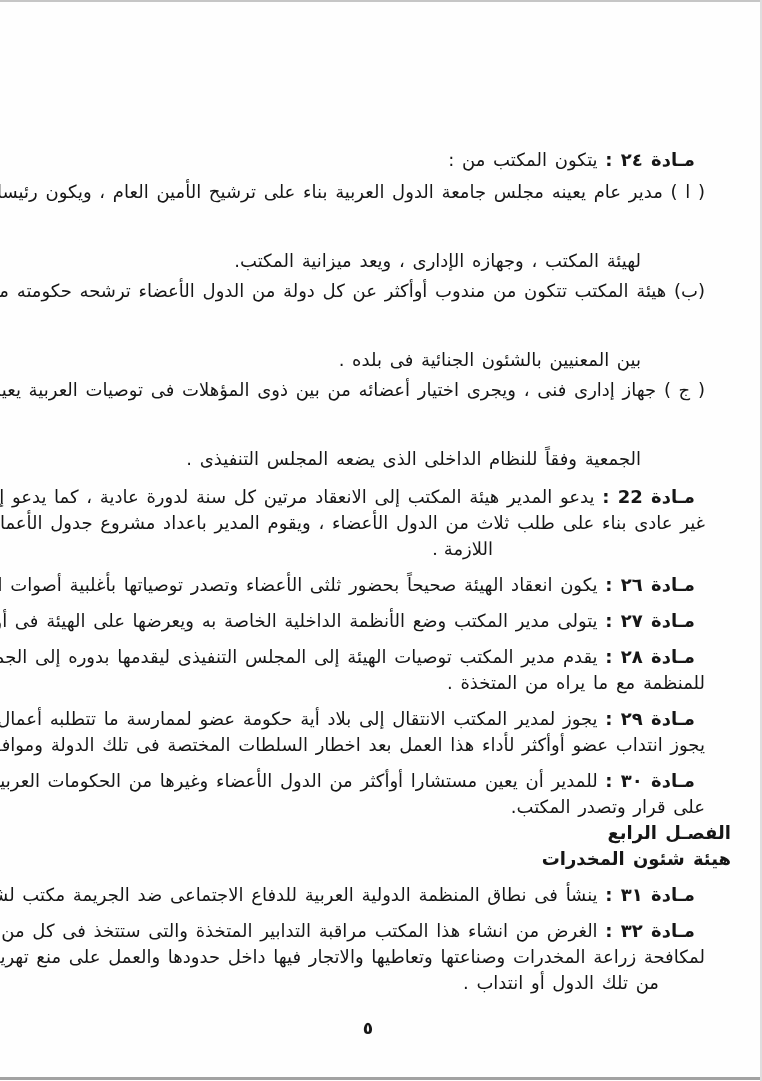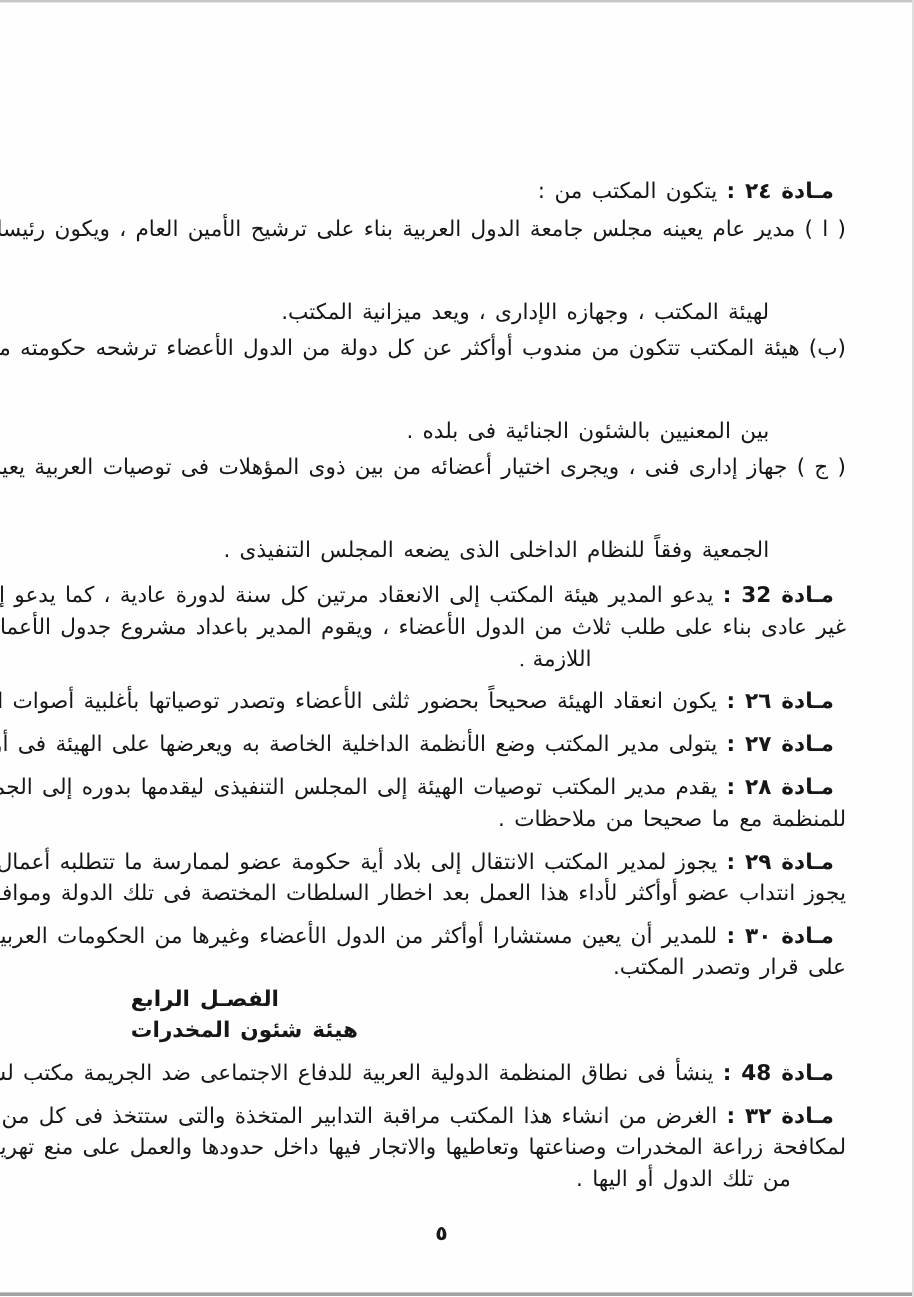--- a/index.html
+++ b/index.html
@@ -9,21 +9,21 @@
     font-family:"DejaVu Sans",sans-serif;
     color:#161616;
   }
   .edge{position:absolute;}
   .edge.top{top:0;left:0;width:762px;height:2px;background:#c6c6c6;}
   .edge.bottom{top:1077px;left:0;width:762px;height:3px;background:#a2a2a2;}
   .edge.right{top:0;right:0;width:2px;height:1081px;background:#dedede;}
   .doc{
     position:absolute;top:0;left:0;width:762px;height:806px;
     box-sizing:border-box;
-    padding:147px 57px 0 83px;
+    padding:147px 57px 0 41px;
     direction:rtl;
     text-align:right;
     border-radius:18px;
   }
   p{margin:0;padding:0;}
   .line{
     display:block;
     white-space:nowrap;
     font-size:18px;
     line-height:26px;
@@ -34,21 +34,21 @@
   
   .ind-head{padding-right:10px;}   
   .ind-sub{padding-right:64px;margin-top:43px;}    
   .ind-mid{padding-right:46px;}    
   .ind-deep{padding-right:212px;font-family:Liberation Serif, serif;}  
   .mb4{margin-bottom:4px;}
   .mb6{margin-bottom:6px;}
   .mb10{margin-bottom:10px;}
   .mb12{margin-bottom:12px;}
   .chapter .line{
-    text-align:left;
+    text-align:right;
     font-weight:bold;
     position:relative;
     left:26px; 
     padding-right:0;
   }
   .pagenum{
     position:absolute;
     top:1018px;left:356px;width:24px;
     text-align:center;
     font-size:17px;font-weight:bold;
@@ -77,36 +77,36 @@
     <span class="line">(ب) هيئة المكتب تتكون من مندوب أوأكثر عن كل دولة من الدول الأعضاء ترشحه حكومته من</span>
     <span class="line ind-sub">بين المعنيين بالشئون الجنائية فى بلده .</span>
   </p>
 
   <p class="para mb12">
     <span class="line">( ج ) جهاز إدارى فنى ، ويجرى اختيار أعضائه من بين ذوى المؤهلات فى توصيات العربية يعينهم</span>
     <span class="line ind-sub">الجمعية وفقاً للنظام الداخلى الذى يضعه المجلس التنفيذى .</span>
   </p>
 
   <p class="para mb10">
-    <span class="line ind-head"><b class="lbl">مـادة 32 :</b> <span>يدعو المدير هيئة المكتب إلى الانعقاد مرتين كل سنة لدورة عادية ، كما يدعو إلى عقد اجتماع</span></span>
+    <span class="line ind-head"><b class="lbl">مـادة 22 :</b> <span>يدعو المدير هيئة المكتب إلى الانعقاد مرتين كل سنة لدورة عادية ، كما يدعو إلى عقد اجتماع</span></span>
     <span class="line">غير عادى بناء على طلب ثلاث من الدول الأعضاء ، ويقوم المدير باعداد مشروع جدول الأعمال والدراسات</span>
     <span class="line ind-deep">اللازمة .</span>
   </p>
 
   <p class="para mb10">
     <span class="line ind-head"><b class="lbl">مـادة ٢٦ :</b> <span>يكون انعقاد الهيئة صحيحاً بحضور ثلثى الأعضاء وتصدر توصياتها بأغلبية أصوات الحاضرين</span></span>
   </p>
 
   <p class="para mb10">
     <span class="line ind-head"><b class="lbl">مـادة ٢٧ :</b> <span>يتولى مدير المكتب وضع الأنظمة الداخلية الخاصة به ويعرضها على الهيئة فى أول انعقاد لها.</span></span>
   </p>
 
   <p class="para mb10">
     <span class="line ind-head"><b class="lbl">مـادة ٢٨ :</b> <span>يقدم مدير المكتب توصيات الهيئة إلى المجلس التنفيذى ليقدمها بدوره إلى الجمعية العامة</span></span>
-    <span class="line">للمنظمة مع ما صحيحا من ملاحظات .</span>
+    <span class="line">للمنظمة مع ما يراه من المتخذة .</span>
   </p>
 
   <p class="para mb10">
     <span class="line ind-head"><b class="lbl">مـادة ٢٩ :</b> <span>يجوز لمدير المكتب الانتقال إلى بلاد أية حكومة عضو لممارسة ما تتطلبه أعمال المكتب كما</span></span>
     <span class="line">يجوز انتداب عضو أوأكثر لأداء هذا العمل بعد اخطار السلطات المختصة فى تلك الدولة وموافقتها .</span>
   </p>
 
   <p class="para">
     <span class="line ind-head"><b class="lbl">مـادة ٣٠ :</b> <span>للمدير أن يعين مستشارا أوأكثر من الدول الأعضاء وغيرها من الحكومات العربية بناء</span></span>
     <span class="line">على قرار وتصدر المكتب.</span>
@@ -114,24 +114,24 @@
 
   <p class="para chapter">
     <span class="line">الفصـل الرابع</span>
   </p>
 
   <p class="para chapter mb10">
     <span class="line">هيئة شئون المخدرات</span>
   </p>
 
   <p class="para mb10">
-    <span class="line ind-head"><b class="lbl">مـادة 48 :</b> <span>ينشأ فى نطاق المنظمة الدولية العربية للدفاع الاجتماعى ضد الجريمة مكتب لشئون المخدرات</span></span>
+    <span class="line ind-head"><b class="lbl">مـادة ٣١ :</b> <span>ينشأ فى نطاق المنظمة الدولية العربية للدفاع الاجتماعى ضد الجريمة مكتب لشئون المخدرات</span></span>
   </p>
 
   <p class="para">
     <span class="line ind-head"><b class="lbl">مـادة ٣٢ :</b> <span>الغرض من انشاء هذا المكتب مراقبة التدابير المتخذة والتى ستتخذ فى كل من دول الجامعة</span></span>
     <span class="line">لمكافحة زراعة المخدرات وصناعتها وتعاطيها والاتجار فيها داخل حدودها والعمل على منع تهريب المخدرات</span>
-    <span class="line ind-mid">من تلك الدول أو اليها .</span>
+    <span class="line ind-mid">من تلك الدول أو انتداب .</span>
   </p>
 
 </main>
 
 <div class="pagenum">٥</div>
 
 </body></html>

